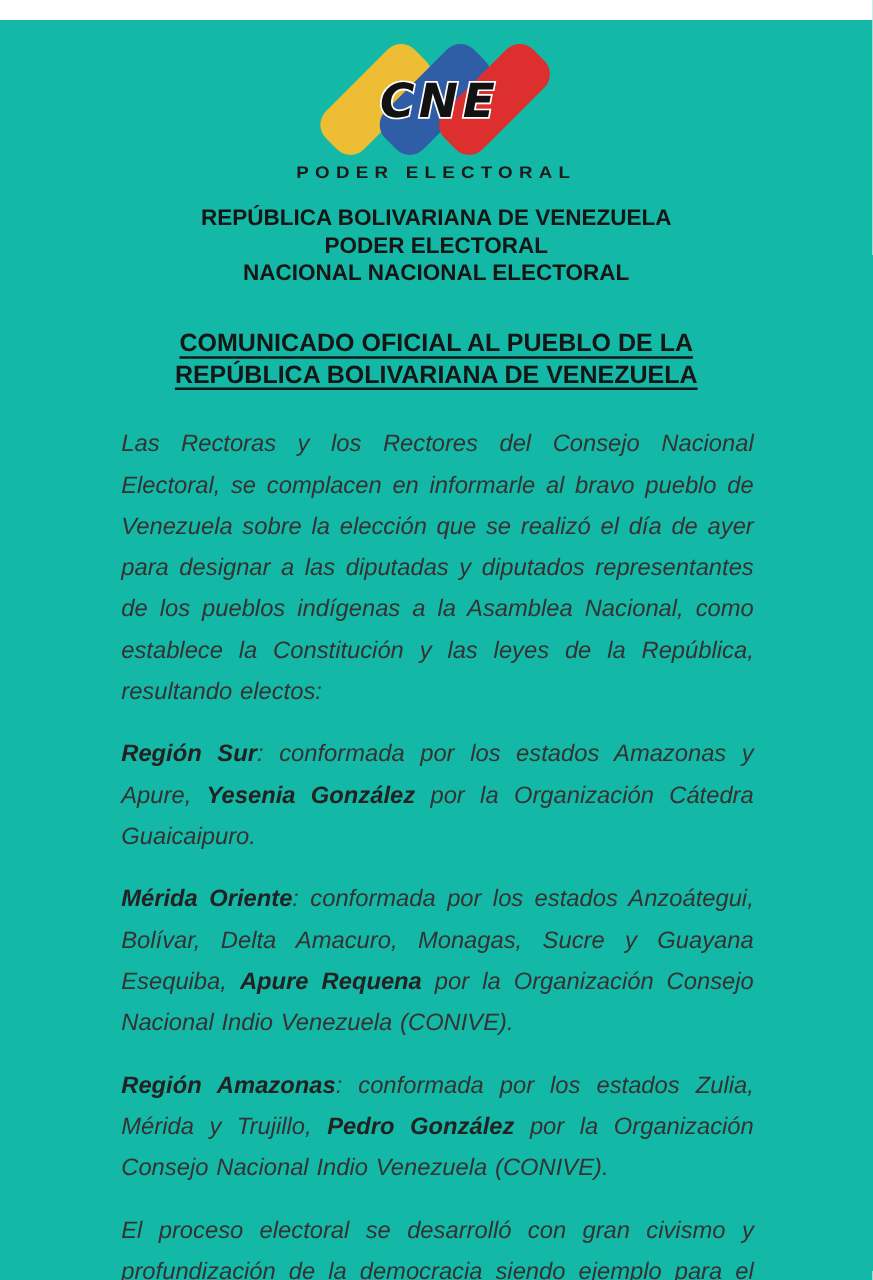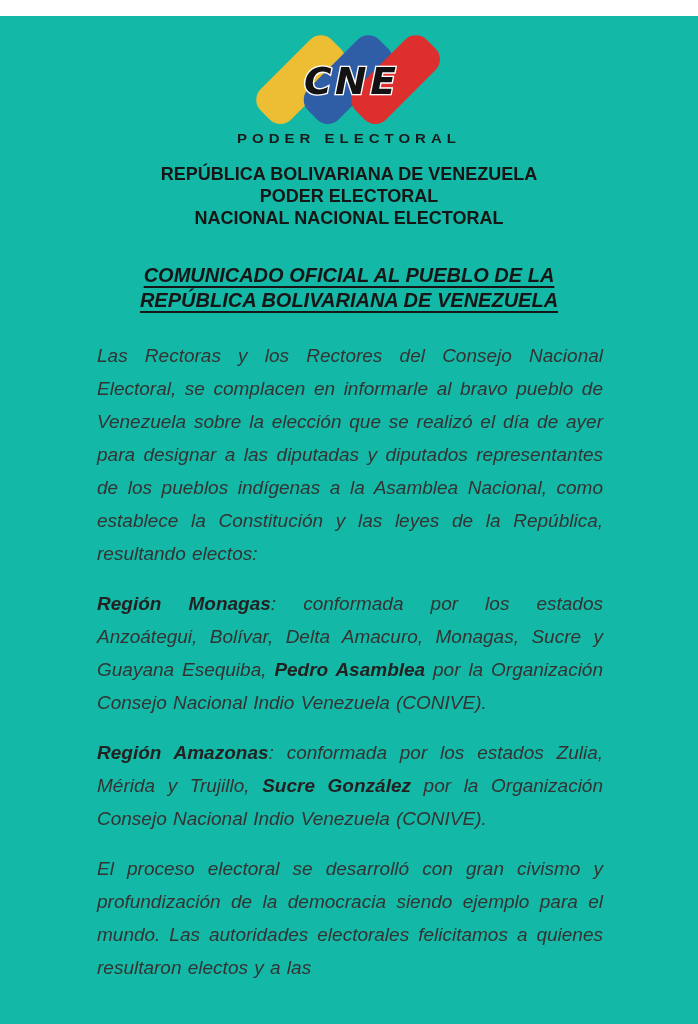--- a/index.html
+++ b/index.html
@@ -35,21 +35,20 @@
     line-height: 22px;
     color: #161616;
   }
   .doc-title {
     margin-top: 34px;
     text-align: center;
     font-weight: bold;
     font-size: 20px;
     line-height: 25px;
     color: #161616;
-    font-style: italic;
   }
   .doc-title .title-line {
     text-decoration: underline;
     text-decoration-thickness: 2px;
     text-underline-offset: 4px;
   }
   .doc-body {
     margin: 26px 97px 0 97px;
     width: 506px;
     font-size: 19px;
@@ -86,18 +85,19 @@
     <div>NACIONAL NACIONAL ELECTORAL</div>
   </div>
 
   <div class="doc-title">
     <div class="title-line">COMUNICADO OFICIAL AL PUEBLO DE LA</div>
     <div class="title-line">REPÚBLICA BOLIVARIANA DE VENEZUELA</div>
   </div>
 
   <div class="doc-body" id="body-paragraphs">
       <p class="para"><span class="run">Las Rectoras y los Rectores del Consejo Nacional Electoral, se complacen en informarle al bravo pueblo de Venezuela sobre la elección que se realizó el día de ayer para designar a las diputadas y diputados representantes de los pueblos indígenas a la Asamblea Nacional, como establece la Constitución y las leyes de la República, resultando electos:</span></p>
-      <p class="para"><span class="run bold">Región Monagas</span><span class="run">: conformada por los estados Anzoátegui, Bolívar, Delta Amacuro, Monagas, Sucre y Guayana Esequiba, </span><span class="run bold">Pedro Asamblea</span><span class="run"> por la Organización Consejo Nacional Indio Venezuela (CONIVE).</span></p>
-      <p class="para"><span class="run bold">Región Amazonas</span><span class="run">: conformada por los estados Zulia, Mérida y Trujillo, </span><span class="run bold">Sucre González</span><span class="run"> por la Organización Consejo Nacional Indio Venezuela (CONIVE).</span></p>
+      <p class="para"><span class="run bold">Región Sur</span><span class="run">: conformada por los estados Amazonas y Apure, </span><span class="run bold">Yesenia González</span><span class="run"> por la Organización Cátedra Guaicaipuro.</span></p>
+      <p class="para"><span class="run bold">Mérida Oriente</span><span class="run">: conformada por los estados Anzoátegui, Bolívar, Delta Amacuro, Monagas, Sucre y Guayana Esequiba, </span><span class="run bold">Apure Requena</span><span class="run"> por la Organización Consejo Nacional Indio Venezuela (CONIVE).</span></p>
+      <p class="para"><span class="run bold">Región Amazonas</span><span class="run">: conformada por los estados Zulia, Mérida y Trujillo, </span><span class="run bold">Pedro González</span><span class="run"> por la Organización Consejo Nacional Indio Venezuela (CONIVE).</span></p>
       <p class="para"><span class="run">El proceso electoral se desarrolló con gran civismo y profundización de la democracia siendo ejemplo para el mundo. Las autoridades electorales felicitamos a quienes resultaron electos y a las</span></p>
     </div>
 
 </div>
 
 </body></html>

